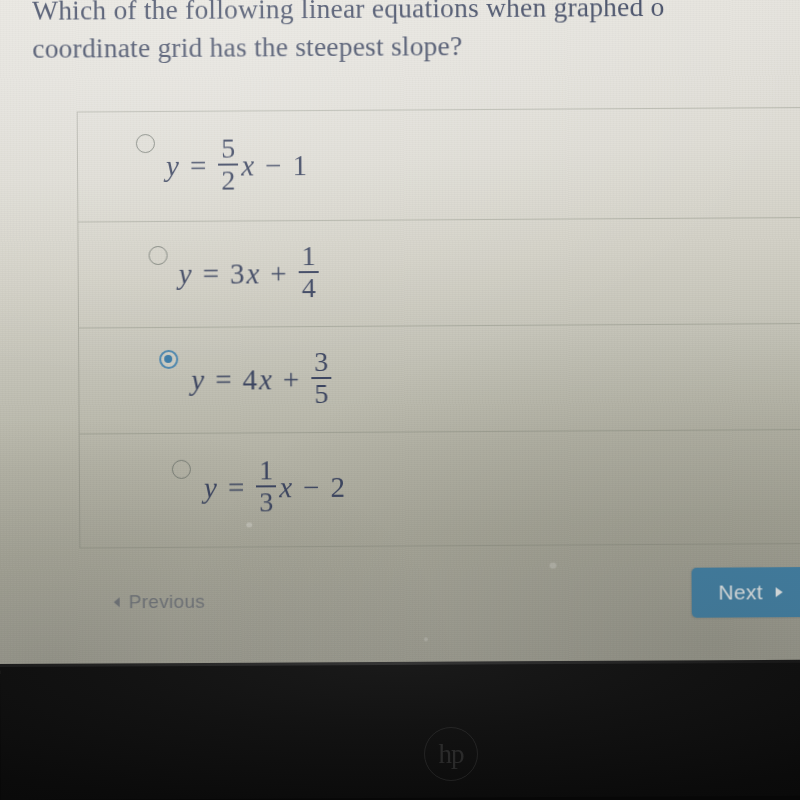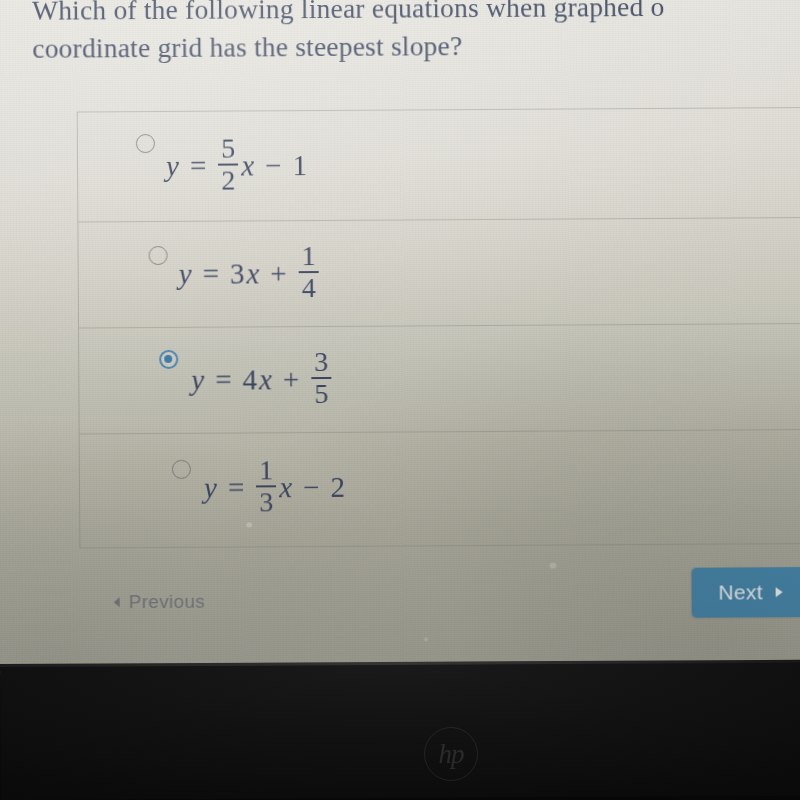--- a/index.html
+++ b/index.html
@@ -235,21 +235,20 @@
     position: absolute;
     left: 424px; top: 727px;
     width: 52px; height: 52px;
     border-radius: 50%;
     border: 1.5px solid rgba(255,255,255,0.085);
     display: flex;
     align-items: center;
     justify-content: center;
     color: rgba(255,255,255,0.115);
     font-family: "Liberation Serif", serif;
-    font-style: italic;
     font-size: 27px;
     letter-spacing: -1px;
     filter: blur(0.5px);
   }
 </style>
 </head>
 <body>
 
 <div id="photo">
 

